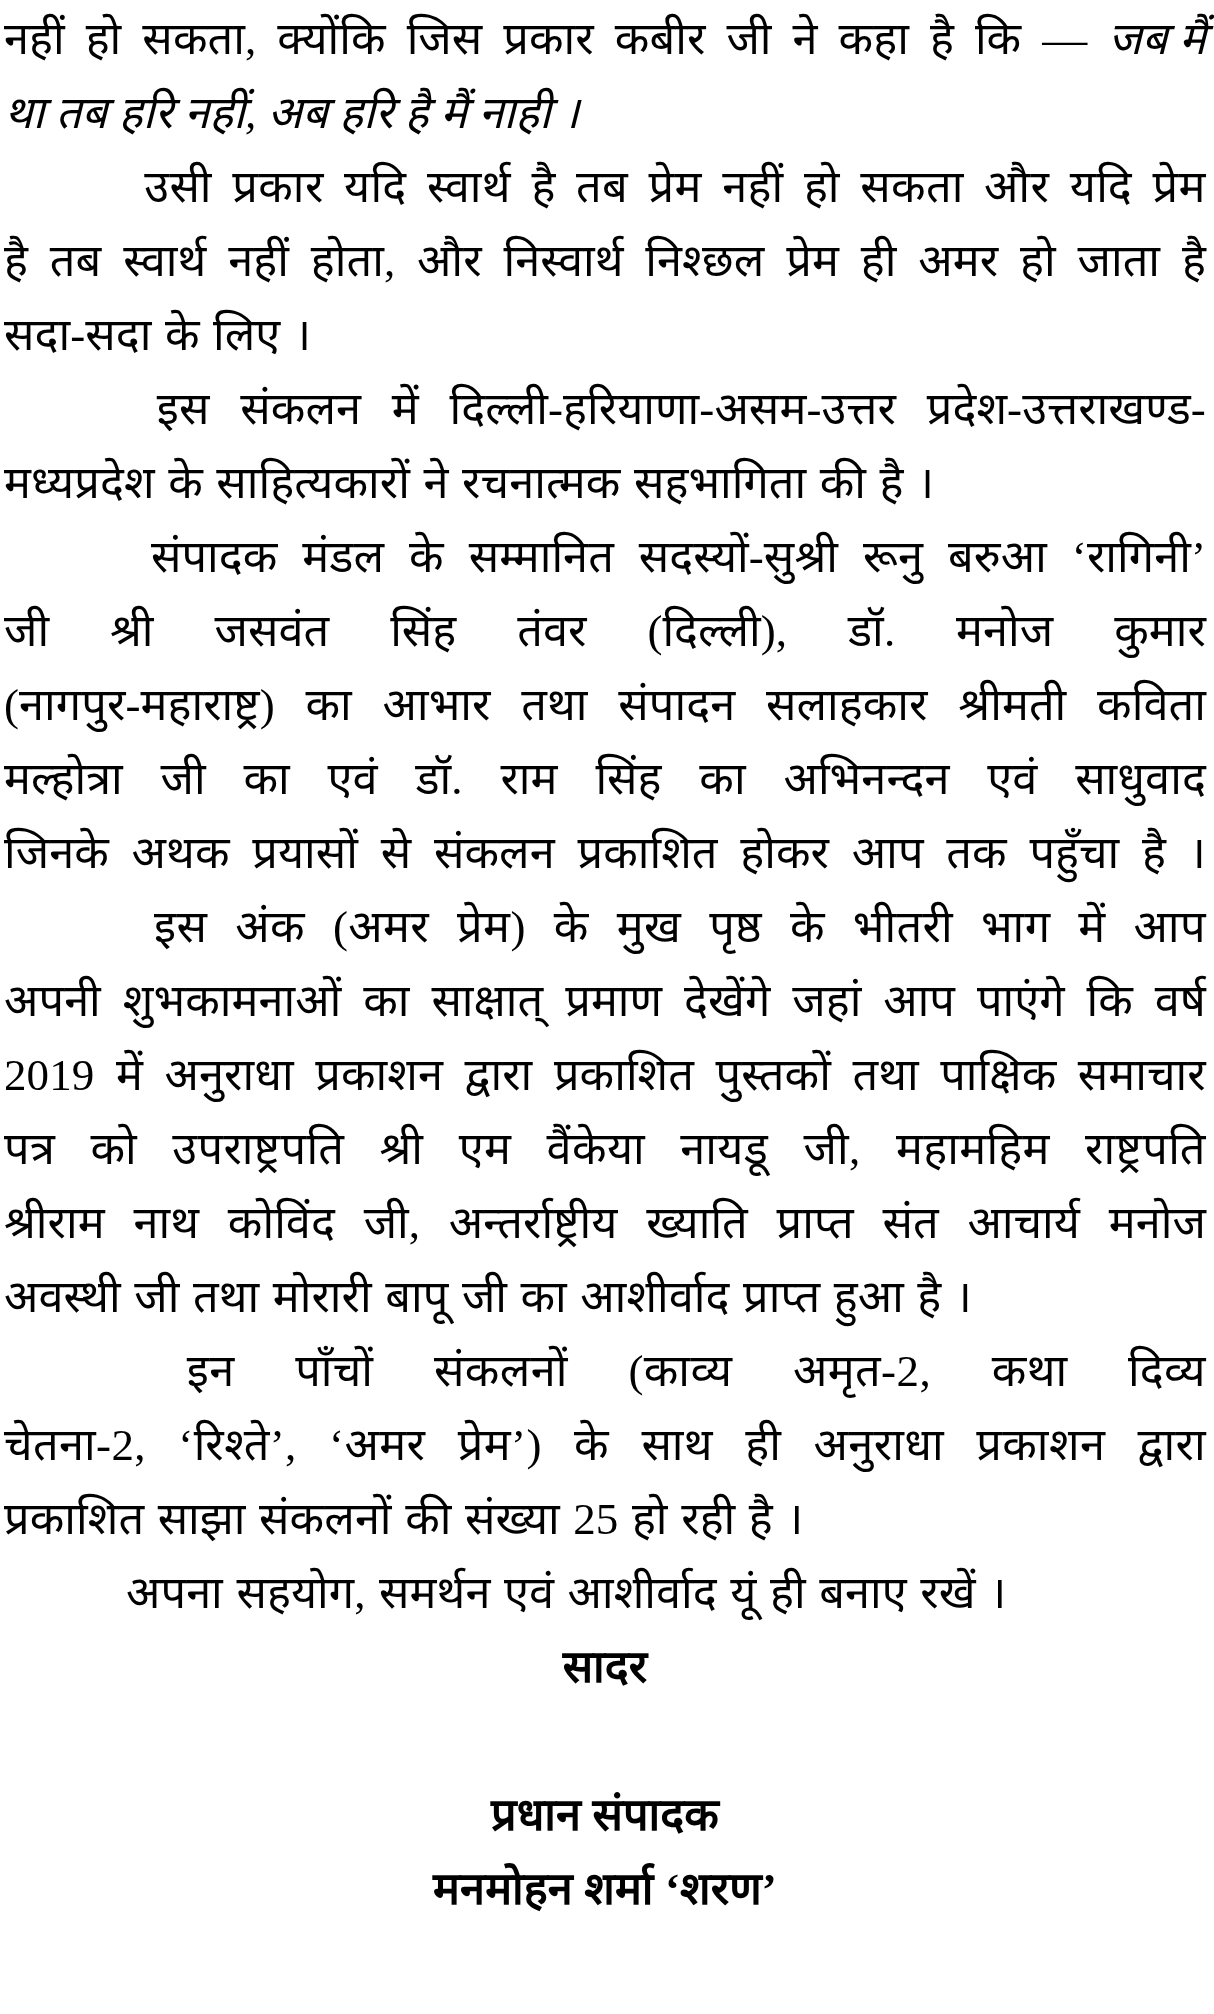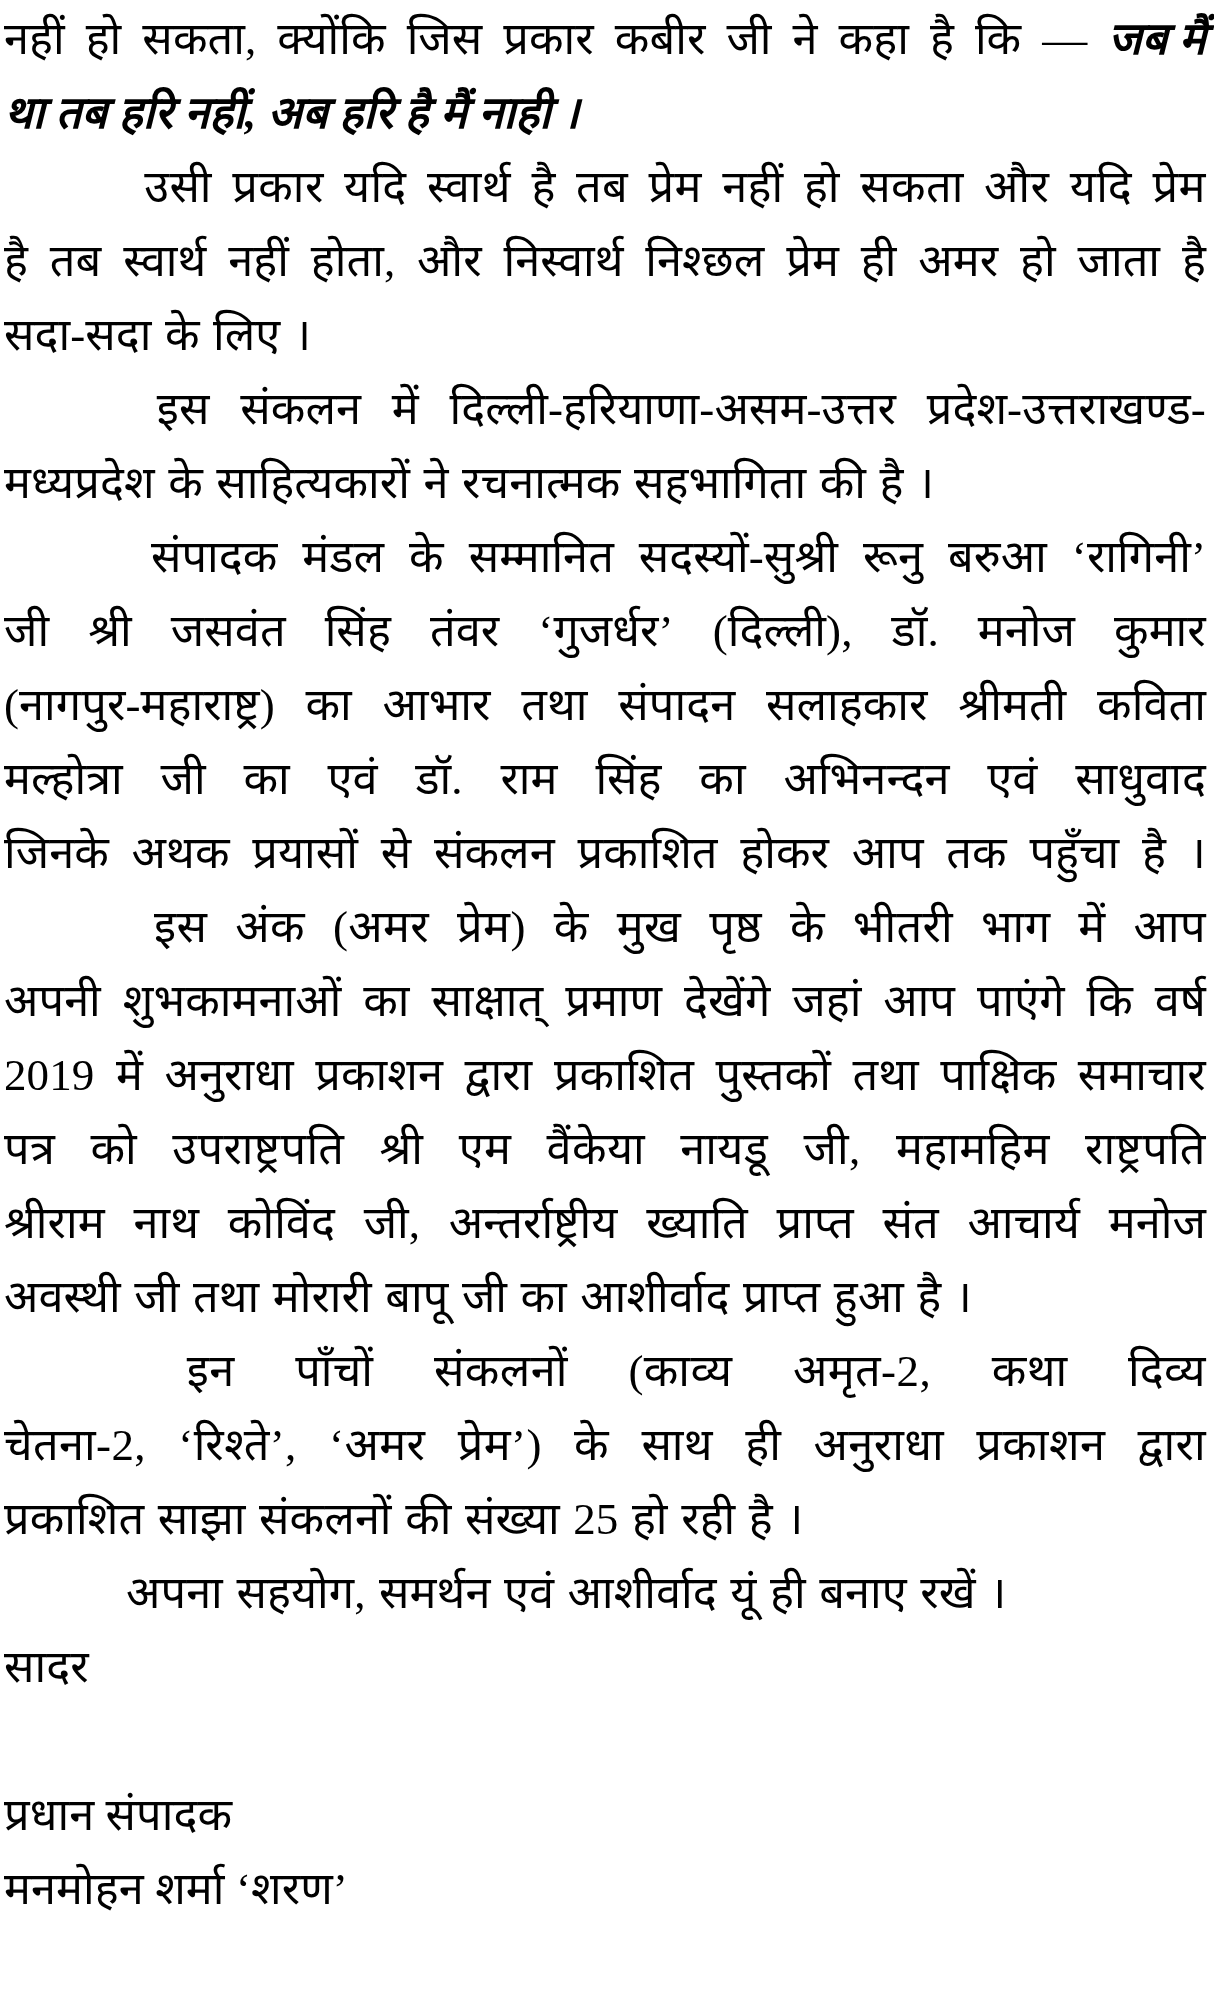--- a/index.html
+++ b/index.html
@@ -53,32 +53,32 @@
     justify-content: space-between;
   }
   
   .ln.flush {
     justify-content: flex-start;
   }
   .ln.flush .w + .w { margin-left: 0.30em; }
 
   
   .ln.right {
-    justify-content: flex-start;
+    justify-content: center;
+    font-weight: bold;
   }
 
   
   .indent-1 { display: inline-block; width: 120px; flex: 0 0 auto; }
   .indent-2 { display: inline-block; width: 122px; flex: 0 0 auto; }
 
   .w { flex: 0 0 auto; }
 
   .italic {
     font-style: italic;
-    font-weight: bold;
   }
   .wide  { letter-spacing: 0.4px; }
   .spacer { height: 74px; }
 </style>
 </head>
 <body>
 
 <div class="page">
 
   <div class="body-text">
@@ -177,21 +177,20 @@
       <span class="w">बरुआ</span>
       <span class="w">‘रागिनी’</span>
     </div>
 
     <div class="ln just">
       <span class="w">जी</span>
       <span class="w">श्री</span>
       <span class="w">जसवंत</span>
       <span class="w">सिंह</span>
       <span class="w">तंवर</span>
-      <span class="w">‘गुजर्धर’</span>
       <span class="w">(दिल्ली),</span>
       <span class="w">डॉ.</span>
       <span class="w">मनोज</span>
       <span class="w">कुमार</span>
     </div>
 
     <div class="ln just">
       <span class="w">(नागपुर-महाराष्ट्र)</span>
       <span class="w">का</span>
       <span class="w">आभार</span>

